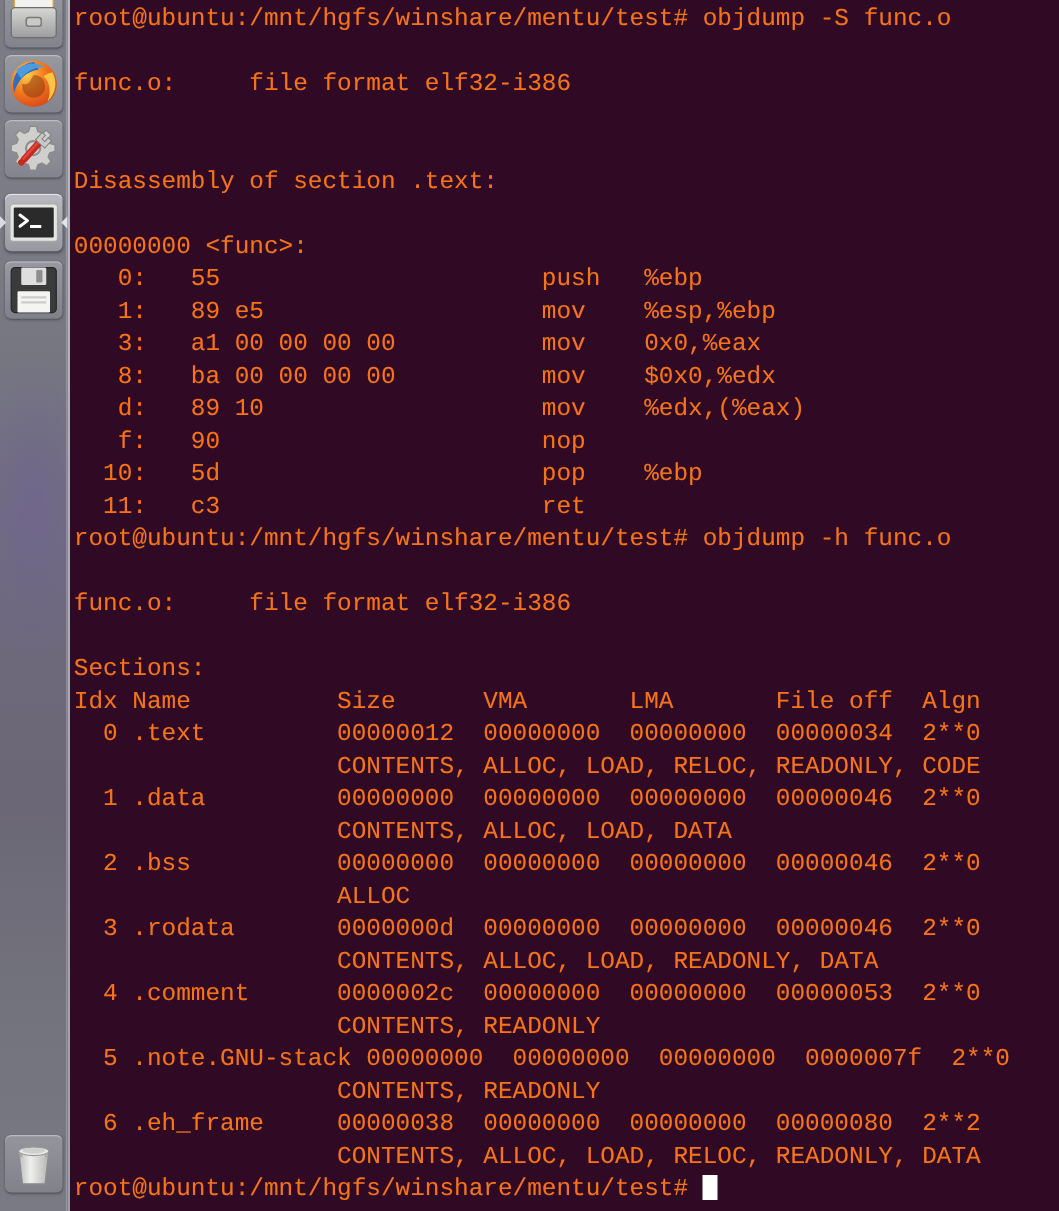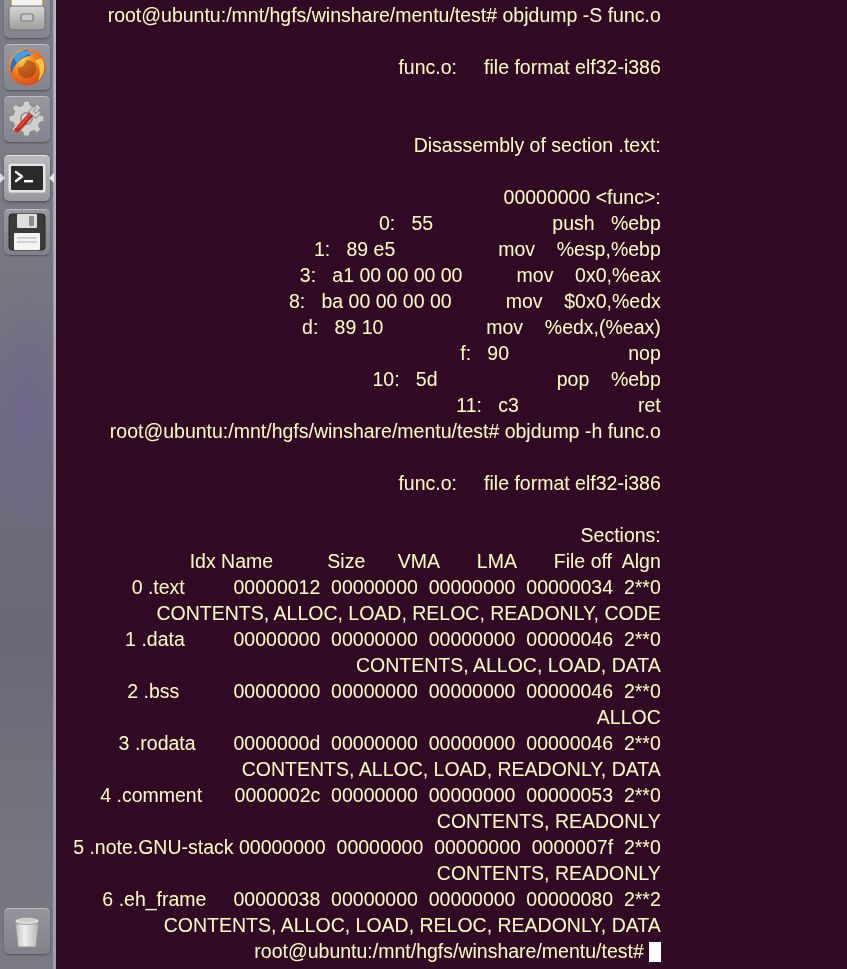--- a/index.html
+++ b/index.html
@@ -91,28 +91,27 @@
     position: absolute;
     left: 54px; top: 0;
     width: 2px; height: 969px;
     background: linear-gradient(to bottom, #b9b9c4, #9d9dab);
     z-index: 6;
   }
   #term-text {
     position: absolute;
     left: 5px;
     top: 2px;
-    color: #fef9c3;
-    font-family: Liberation Sans, sans-serif;
+    color: #f97316;
+    font-family: Liberation Mono, monospace;
     font-size: 19.5px;
     line-height: 26px;
     letter-spacing: 0px;
     white-space: pre;
     text-shadow: 0 0 1px rgba(255,255,255,0.12);
-    text-align: right;
   }
   .line { height: 26px; }
   .cursor {
     display: inline-block;
     width: 11.6px;
     height: 20px;
     background: #ffffff;
     vertical-align: -4px;
   }
 </style>

